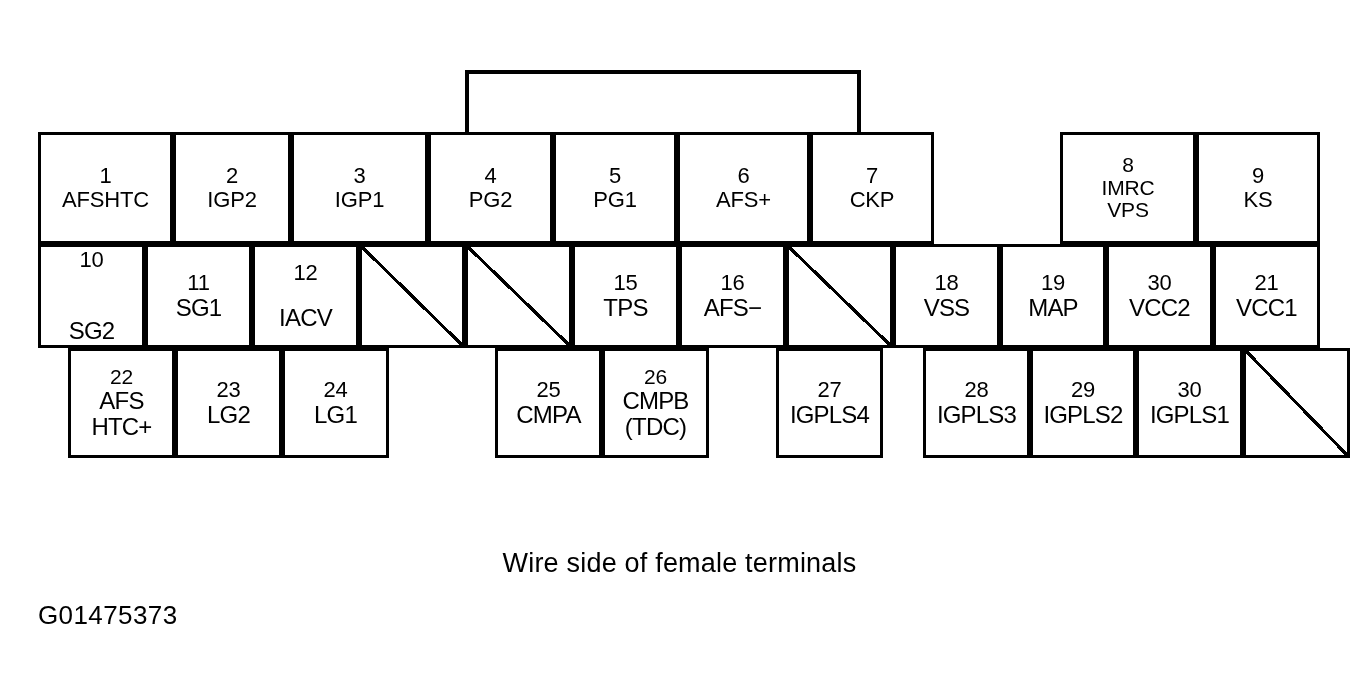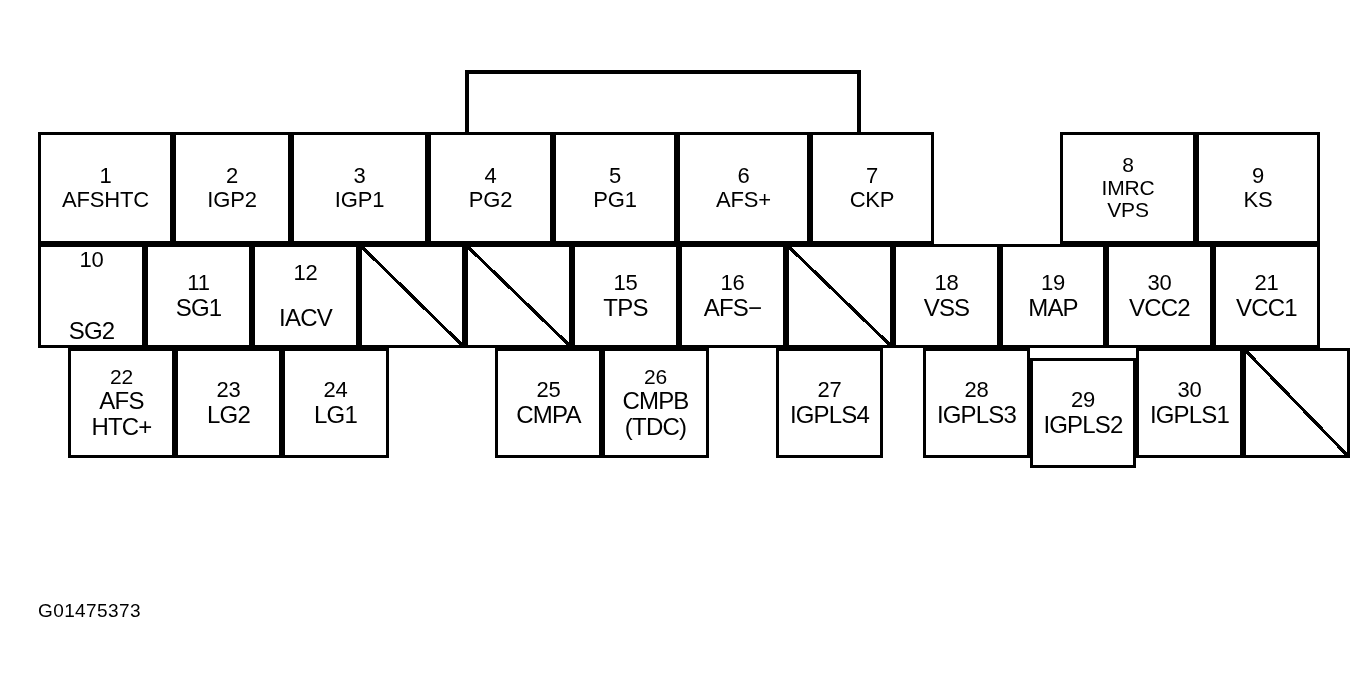--- a/index.html
+++ b/index.html
@@ -112,21 +112,21 @@
     top: 548px;
     width: 1359px;
     text-align: center;
     font-size: 27px;
     letter-spacing: 0.2px;
   }
   .refcode {
     position: absolute;
     left: 38px;
     top: 600px;
-    font-size: 19px;
+    font-size: 26px;
     letter-spacing: 0.4px;
   }
 </style>
 </head>
 <body>
 
 <div id="diagram-root">
 
   <div class="connector">
     <div class="lock-tab"></div>
@@ -237,27 +237,28 @@
         </div>
         <div class="gap" style="left: 641px; top: 278px; width: 107px; height: 110px;"></div>
         <div class="cell narrow" style="left: 708px; top: 278px; width: 107px; height: 110px;">
           <span class="pin-num">27</span>
           <span class="pin-label">IGPLS4</span>
         </div>
         <div class="cell narrow" style="left: 855px; top: 278px; width: 107px; height: 110px;">
           <span class="pin-num">28</span>
           <span class="pin-label">IGPLS3</span>
         </div>
-        <div class="cell narrow" style="left: 962px; top: 288px; width: 106px; height: 110px;">
+        <div class="cell narrow" style="left: 962px; top: 278px; width: 106px; height: 110px;">
           <span class="pin-num">29</span>
           <span class="pin-label">IGPLS2</span>
         </div>
         <div class="cell narrow" style="left: 1068px; top: 278px; width: 107px; height: 110px;">
           <span class="pin-num">30</span>
           <span class="pin-label">IGPLS1</span>
         </div>
         <div class="cell blank narrow" style="left: 1175px; top: 278px; width: 107px; height: 110px;"></div>
       </div>
   </div>
 
+  <div class="caption">Wire side of female terminals</div>
   <div class="refcode">G01475373</div>
 
 </div>
 
 </body></html>

